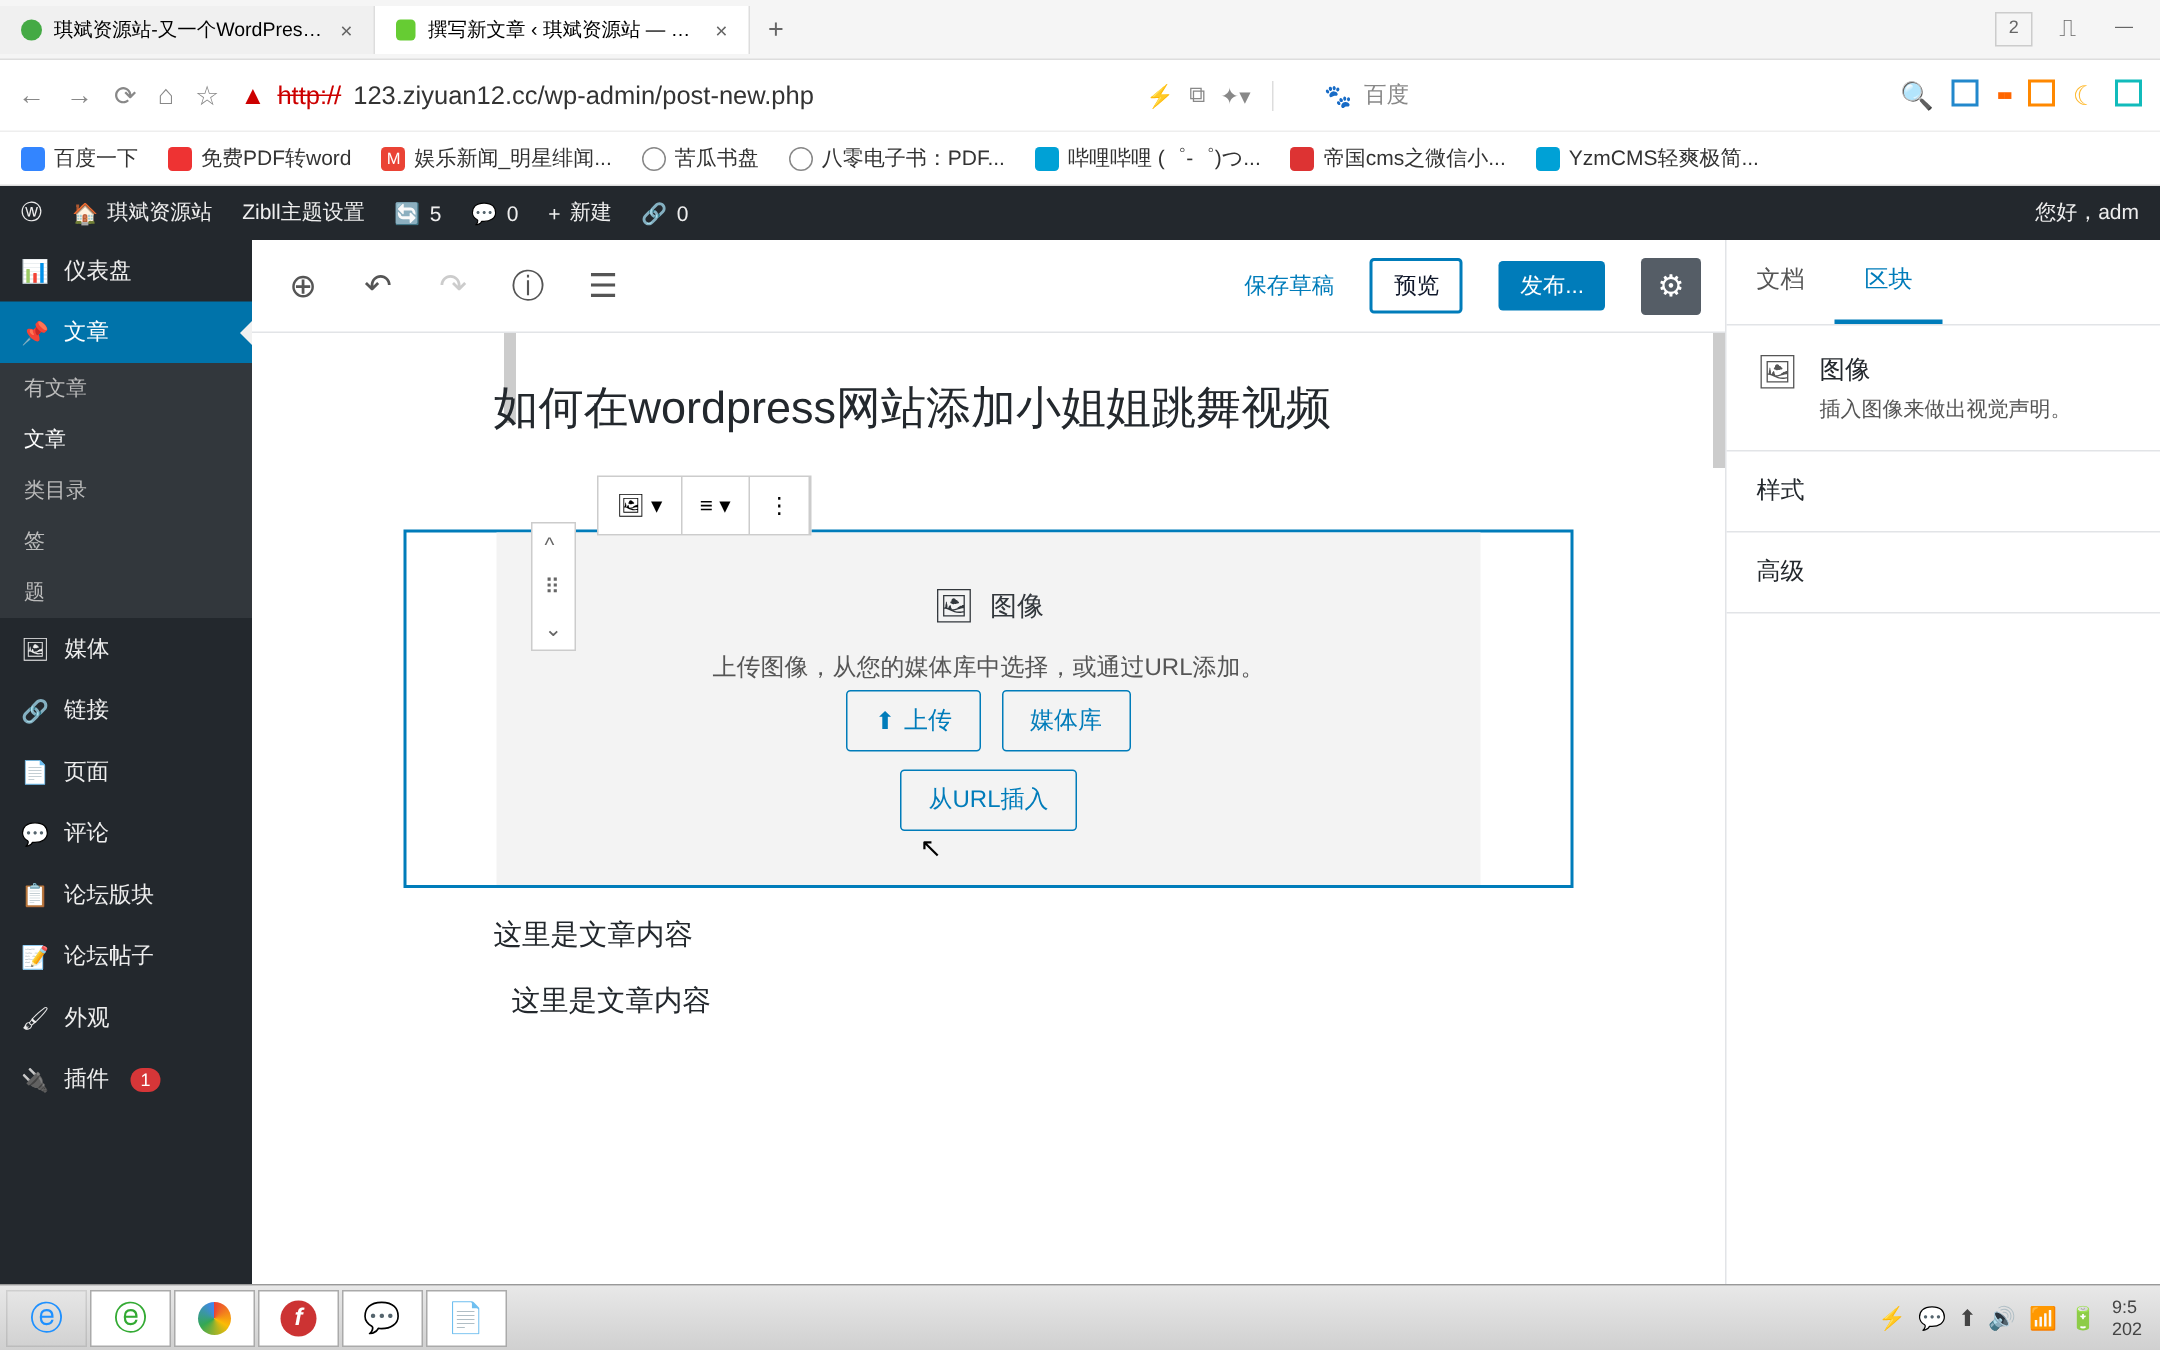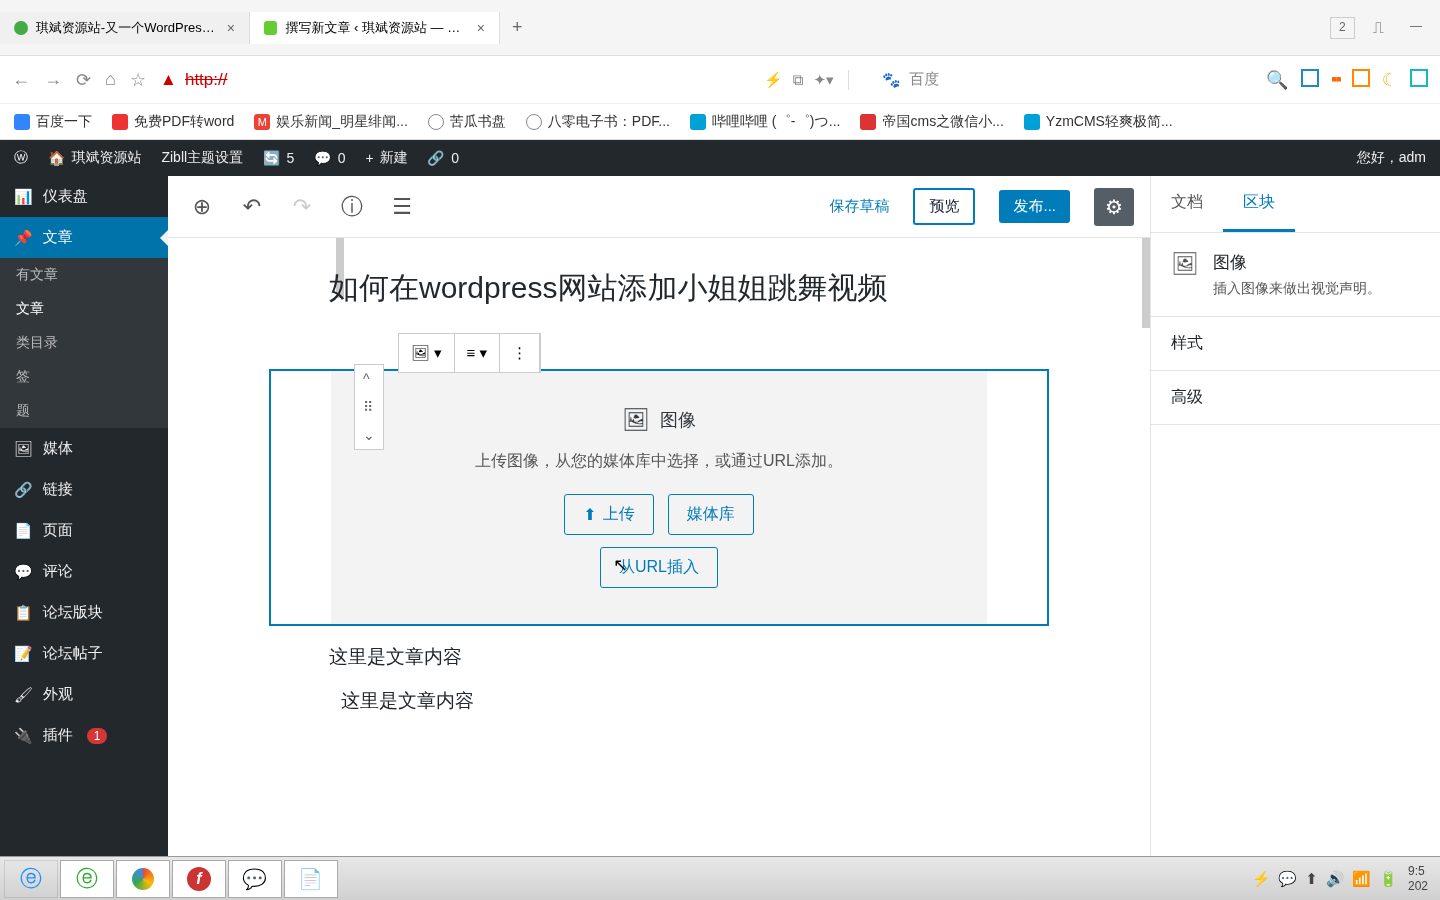--- a/index.html
+++ b/index.html
@@ -1,17 +1,17 @@
 <!DOCTYPE html>
 <html><head>
 <meta charset="utf-8">
 <style>
 *{margin:0;padding:0;box-sizing:border-box;font-family:-apple-system,"Segoe UI","Microsoft YaHei",sans-serif}
 body{width:1440px;height:900px;overflow:hidden;background:#fff;position:relative}
-.browser-tabs{height:56px;background:#f5f5f5;display:flex;align-items:center;border-bottom:1px solid #ddd}
+.browser-tabs{height:40px;background:#f5f5f5;display:flex;align-items:center;border-bottom:1px solid #ddd}
 .tab{height:32px;padding:0 14px;display:flex;align-items:center;gap:8px;font-size:13px;border-right:1px solid #ddd;max-width:250px;background:#f0f0f0}
 .tab.active{background:#fff}
 .tab-title{white-space:nowrap;overflow:hidden;text-overflow:ellipsis}
 .tab-close{color:#666;font-size:14px}
 .tab-new{padding:0 12px;color:#666;font-size:18px}
 .tab-right{margin-left:auto;display:flex;gap:10px;padding-right:10px;color:#666}
 .tab-right span{border:1px solid #ccc;padding:2px 8px;font-size:12px}
 
 .url-bar{height:48px;display:flex;align-items:center;padding:0 12px;gap:14px;border-bottom:1px solid #eee;background:#fff}
 .nav-btn{color:#888;font-size:18px}
@@ -57,21 +57,21 @@
 .post-title{font-size:30px;font-weight:400;color:#23282d;margin:0 auto 16px;max-width:780px;padding:0 60px}
 .block-toolbar{position:absolute;left:230px;top:95px;display:flex;background:#fff;border:1px solid #ccc;z-index:5}
 .block-toolbar .bt-btn{padding:10px 12px;border-right:1px solid #ccc;display:flex;align-items:center;gap:4px;font-size:15px}
 .bt-dots{font-size:18px}
 .block-mover{position:absolute;left:186px;top:126px;display:flex;flex-direction:column;border:1px solid #ccc;background:#fff}
 .block-mover div{padding:6px 8px;color:#666;font-size:14px}
 .block{max-width:780px;margin:0 auto 18px;padding:0 60px}
 .image-block{border:2px solid #007cba;margin-top:60px}
 .placeholder{background:#f3f3f3;padding:36px;text-align:center}
 .ph-head{display:flex;align-items:center;justify-content:center;gap:10px;font-size:18px;color:#32373c;margin-bottom:18px}
-.ph-desc{color:#555;font-size:16px;margin-bottom:22px}
+.ph-desc{color:#555;font-size:16px;margin-bottom:4px}
 .ph-btns{display:flex;justify-content:center;gap:14px;flex-wrap:wrap}
 .ph-btn{border:1.5px solid #007cba;color:#007cba;padding:9px 18px;font-size:16px;border-radius:3px;display:flex;align-items:center;gap:6px}
 .para{font-size:19px;color:#23282d}
 
 .editor-sidebar{width:290px;border-left:1px solid #e2e4e7}
 .sidebar-tabs{display:flex;border-bottom:1px solid #e2e4e7}
 .stab{padding:16px 20px;font-size:16px;color:#555}
 .stab.active{color:#007cba;border-bottom:3px solid #007cba}
 .sb-panel{padding:18px 20px;border-bottom:1px solid #e2e4e7}
 .sb-panel.head{display:flex;gap:14px;align-items:flex-start}
@@ -113,20 +113,21 @@
 
 <div class="url-bar">
   <span class="nav-btn">←</span>
   <span class="nav-btn">→</span>
   <span class="nav-btn">⟳</span>
   <span class="nav-btn">⌂</span>
   <span class="nav-btn">☆</span>
   <div class="url-input">
     <span class="url-warn">▲</span>
     <span class="url-strike">http://</span>
+      <span>123.ziyuan12.cc/wp-admin/post-new.php</span>
   </div>
   <div class="url-tools">
     <span>⚡</span>
     <span>⧉</span>
     <span>✦▾</span>
   </div>
   <div style="width:1px;height:20px;background:#ddd"></div>
   <div class="search-box">
     <span style="color:#c00">🐾</span>
     <span>百度</span>

